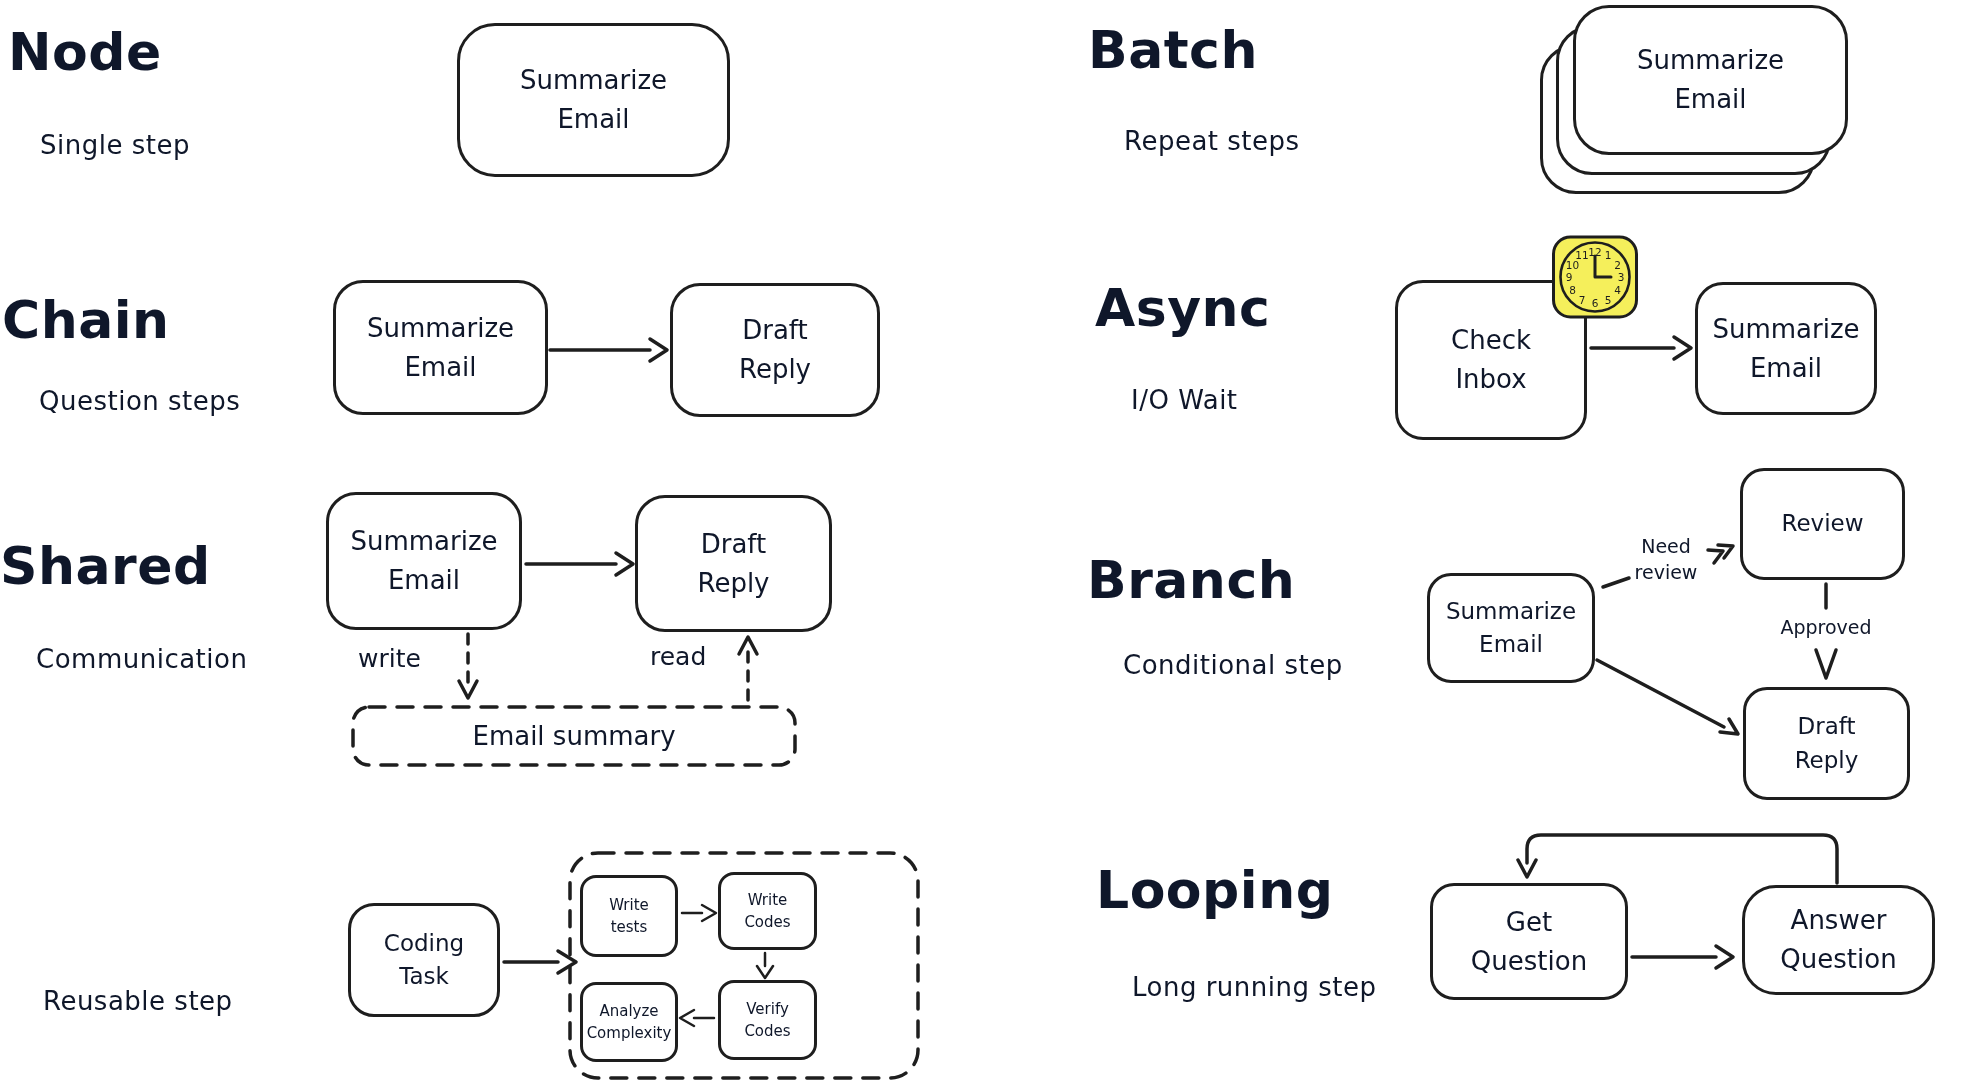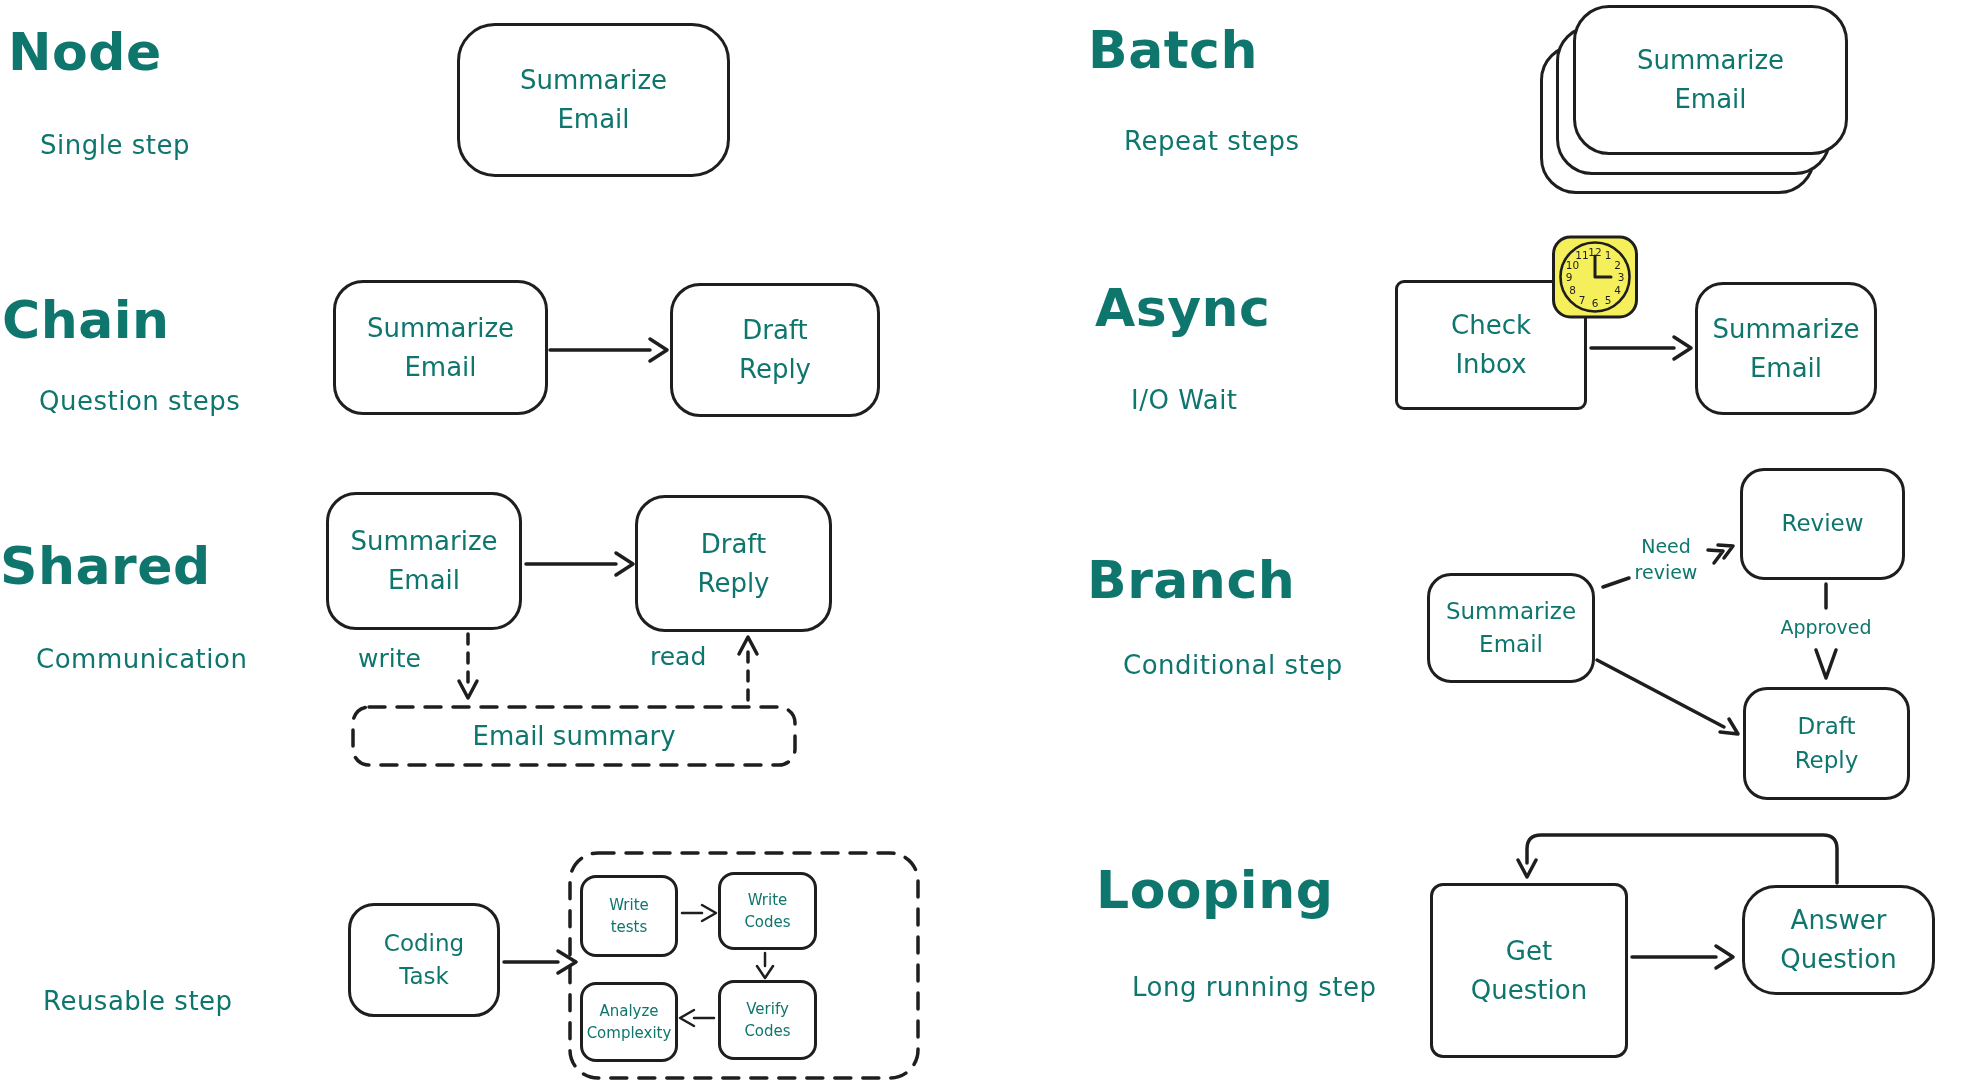--- a/index.html
+++ b/index.html
@@ -1,18 +1,18 @@
 <!DOCTYPE html>
 <html><head>
 <meta charset="utf-8">
 <style>
   html,body{margin:0;padding:0;background:#ffffff;}
   .stage{
     position:relative;width:1980px;height:1089px;background:#ffffff;
-    font-family:"DejaVu Sans",sans-serif;color:#0f766e;overflow:hidden;
+    font-family:"DejaVu Sans",sans-serif;color:#0f172a;overflow:hidden;
   }
   .title{position:absolute;font-size:52px;font-weight:700;letter-spacing:0.5px;white-space:nowrap;}
   .subtitle{position:absolute;font-size:26px;font-weight:400;letter-spacing:0.5px;white-space:nowrap;margin-left:36px;}
   .box{
     position:absolute;background:#ffffff;border:3.5px solid #1e1e1e;box-sizing:border-box;
     display:flex;align-items:center;justify-content:center;text-align:center;
   }
   .box.thin{border-width:3px;}
   .lbl{white-space:pre-line;font-size:26px;line-height:1.5;}
   .lbl.sm{font-size:23px;line-height:1.45;}
@@ -125,21 +125,21 @@
     <span class="lbl">Summarize
 Email</span>
   </div>
   <div class="box" style="left:670px;top:283px;width:210px;height:134px;border-radius:30px">
     <span class="lbl">Draft
 Reply</span>
   </div>
 
   <div class="title" style="left:1095px;top:278px">Async</div>
   <div class="subtitle" style="left:1095px;top:385px">I/O Wait</div>
-  <div class="box" style="left:1395px;top:280px;width:192px;height:130px;border-radius:9px">
+  <div class="box" style="left:1395px;top:280px;width:192px;height:160px;border-radius:28px">
     <span class="lbl">Check
 Inbox</span>
   </div>
   <div class="box" style="left:1695px;top:282px;width:182px;height:133px;border-radius:28px">
     <span class="lbl">Summarize
 Email</span>
   </div>
   <svg class="clockicon" style="left:1551px;top:235px" width="88" height="84" viewBox="0 0 88 84">
     <rect x="2.5" y="2" width="83" height="80" rx="17" fill="#f5ef5b" stroke="#1e1e1e" stroke-width="3"></rect>
     <circle cx="44" cy="42" r="34.5" fill="none" stroke="#1e1e1e" stroke-width="2.6"></circle>
@@ -206,21 +206,21 @@
     <span class="lbl xs">Verify
 Codes</span>
   </div>
   <div class="box thin" style="left:580px;top:982px;width:98px;height:80px;border-radius:16px">
     <span class="lbl xs">Analyze
 Complexity</span>
   </div>
 
   <div class="title" style="left:1096px;top:860px">Looping</div>
   <div class="subtitle" style="left:1096px;top:972px">Long running step</div>
-  <div class="box" style="left:1430px;top:883px;width:198px;height:175px;border-radius:13px">
+  <div class="box" style="left:1430px;top:883px;width:198px;height:117px;border-radius:24px">
     <span class="lbl">Get
 Question</span>
   </div>
   <div class="box" style="left:1742px;top:885px;width:193px;height:110px;border-radius:34px">
     <span class="lbl">Answer
 Question</span>
   </div>
 
 </div>
 

